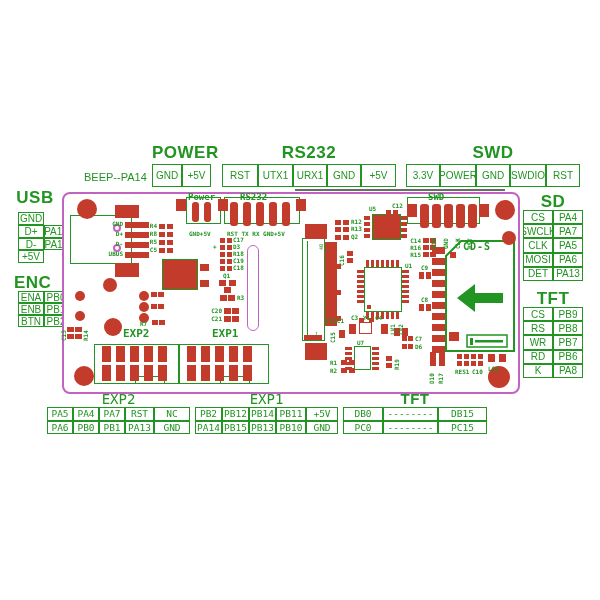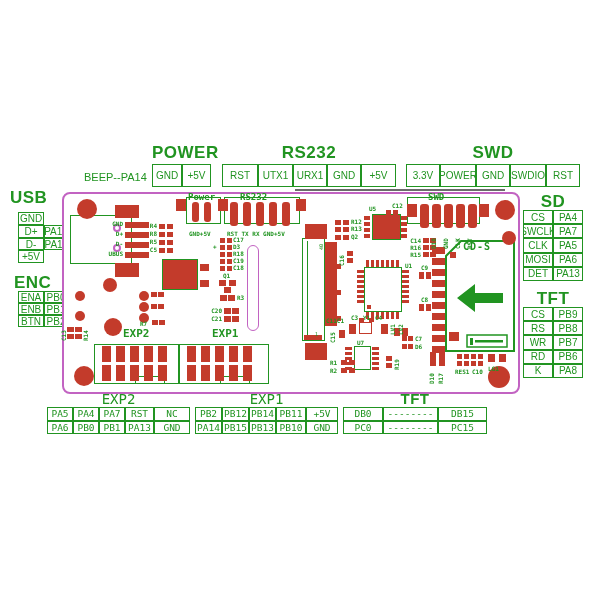--- a/index.html
+++ b/index.html
@@ -41,21 +41,21 @@
   .gline{position:absolute;background:var(--g);z-index:2;}
 </style>
 </head>
 <body>
 
 <div id="canvas">
 
   <span class="hdr" style="left:152px;top:143px;width:60px;">POWER</span>
   <span class="hdr" style="left:222px;top:143px;width:174px;">RS232</span>
   <span class="hdr" style="left:406px;top:143px;width:174px;">SWD</span>
-  <span class="hdr" style="left:10px;top:188px;width:50px;text-align:left;">USB</span>
+  <span class="hdr" style="left:10px;top:188px;width:50px;text-align:center;">USB</span>
   <span class="hdr" style="left:14px;top:273px;width:50px;text-align:left;">ENC</span>
   <span class="hdr" style="left:523px;top:192px;width:60px;">SD</span>
   <span class="hdr" style="left:523px;top:289px;width:60px;">TFT</span>
   <span class="hdr-mono" style="left:47px;top:391px;width:143px;">EXP2</span>
   <span class="hdr-mono" style="left:195px;top:391px;width:143px;">EXP1</span>
   <span class="hdr" style="left:343px;top:390px;width:144px;font-size:15px;">TFT</span>
   <span class="note" style="left:84px;top:171px;">BEEP--PA14</span>
 
   <div class="tbl" style="left:152px;top:164px;grid-template-columns:30px 29px;grid-auto-rows:23px;">
     <span>GND</span>

